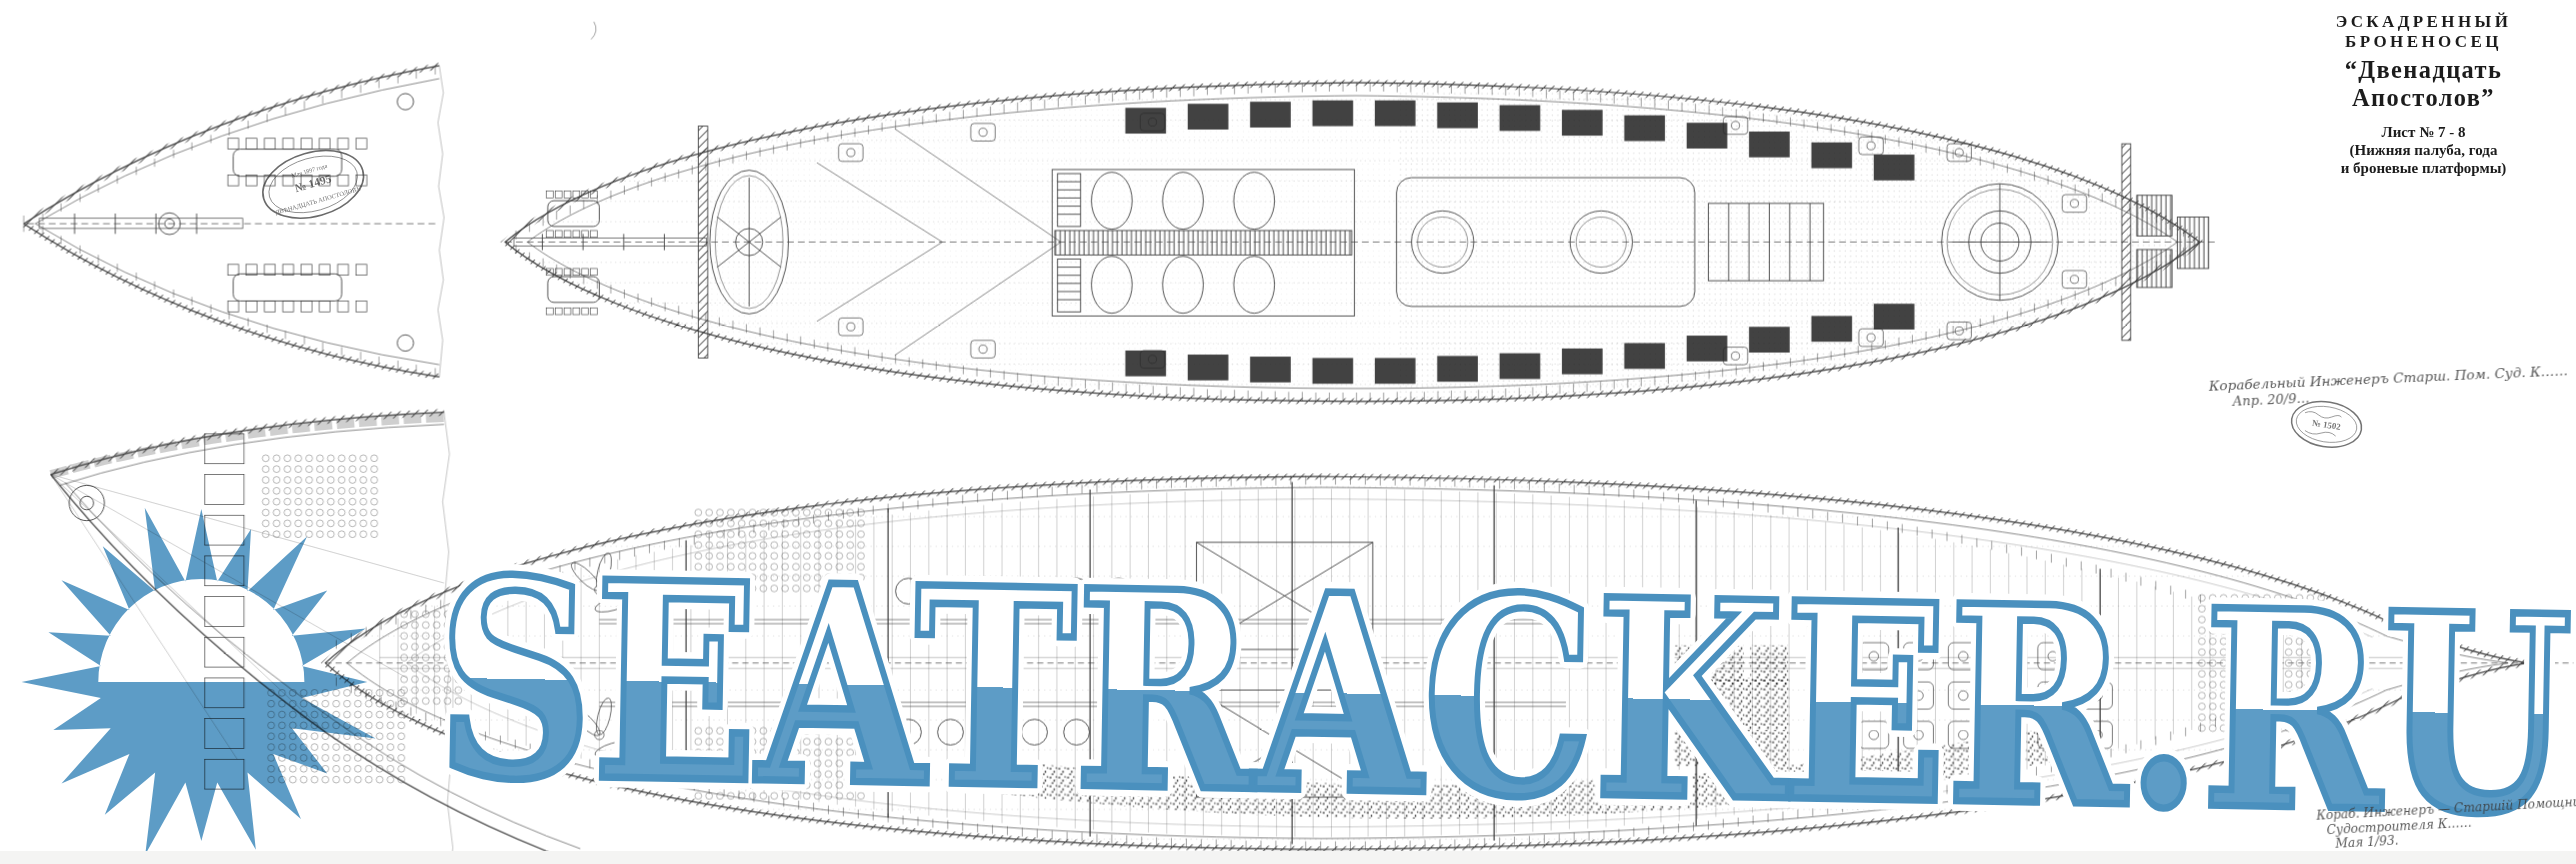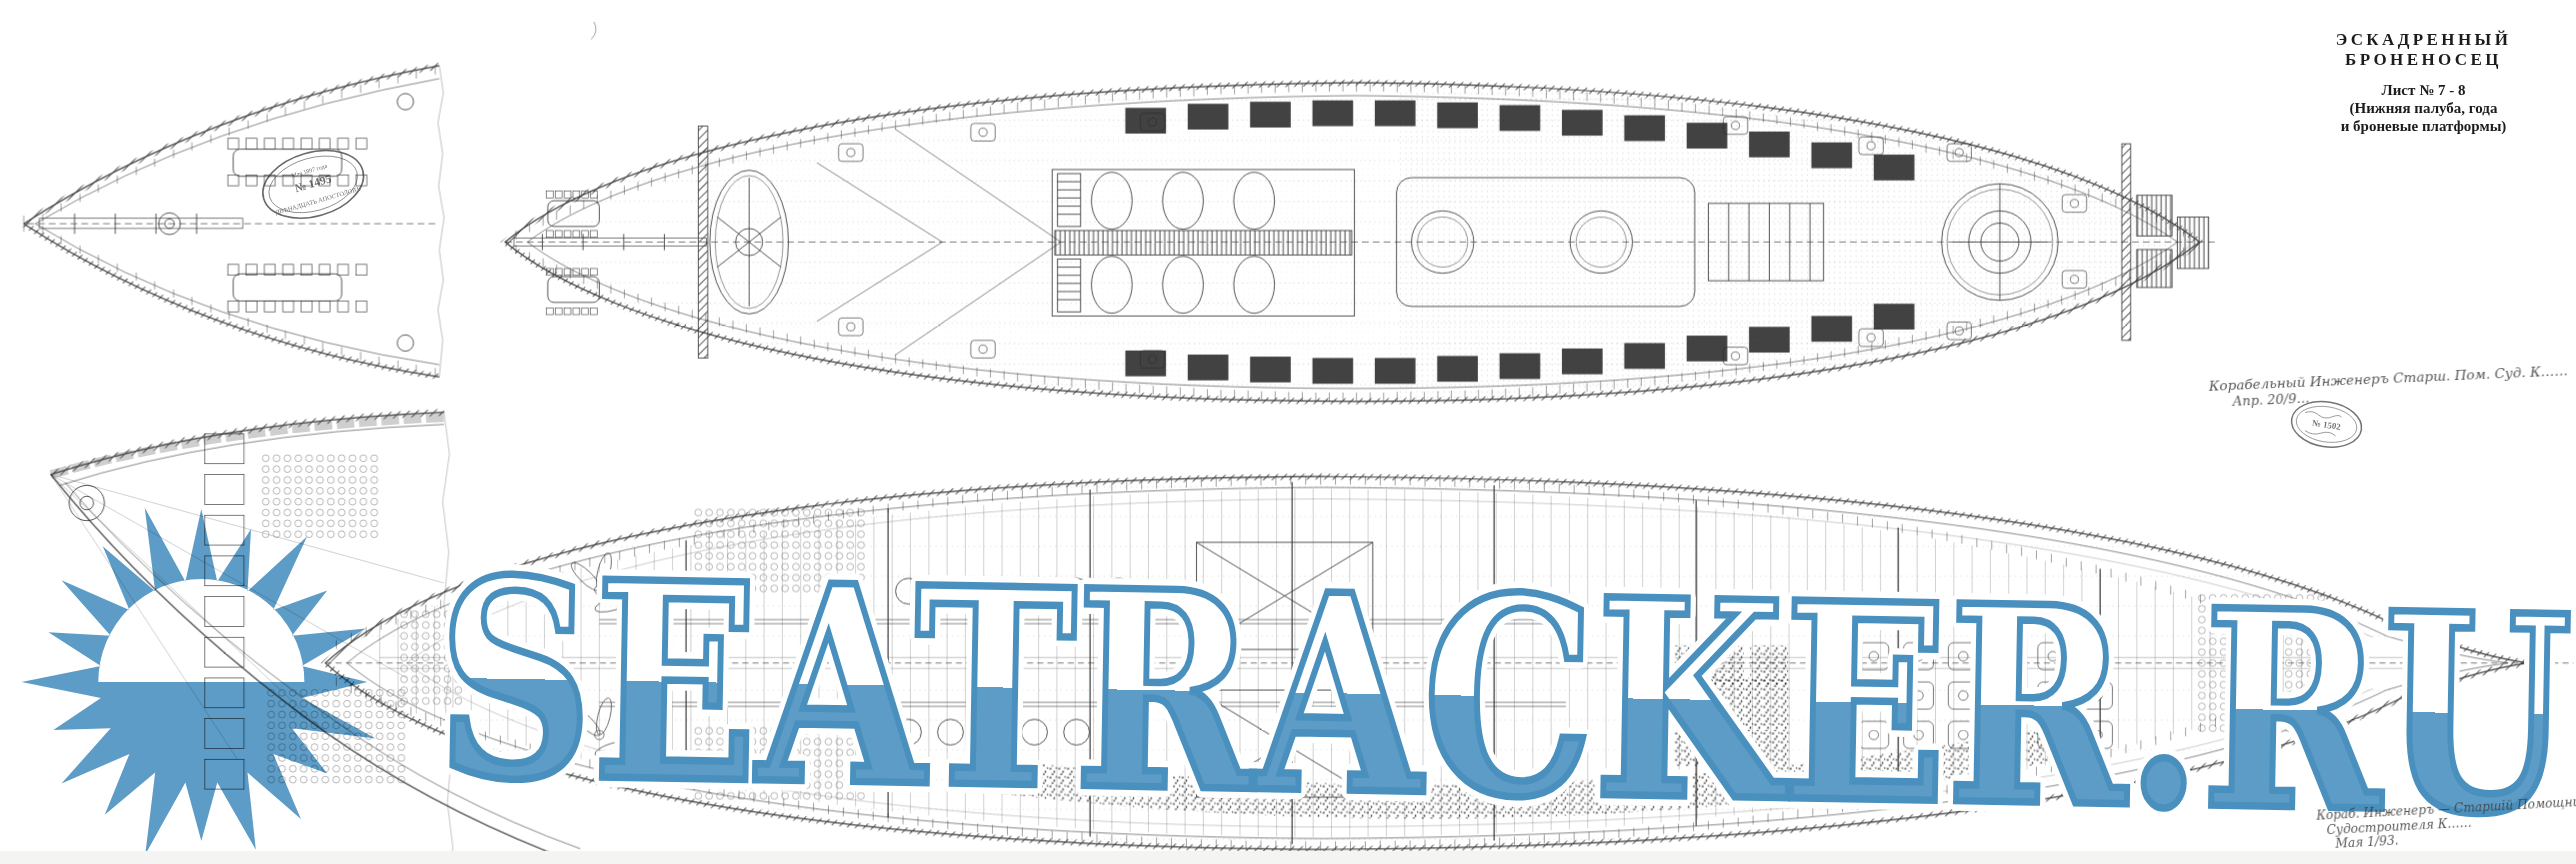--- a/index.html
+++ b/index.html
@@ -1,21 +1,21 @@
 <!DOCTYPE html>
 <html style="font-size:11px"><head>
 <meta charset="utf-8">
 <style>
   html,body{margin:0;padding:0;background:#e8e8e8;}
   .canvas{position:relative;width:2576px;height:865px;background:#fff;overflow:hidden;
           font-family:"Liberation Serif", serif;}
   .layer{position:absolute;left:0;top:0;width:2576px;height:865px;}
   svg{display:block}
   
-  .title-block{position:absolute;left:2271px;top:30px;width:305px;text-align:center;color:#1c1c1c;}
+  .title-block{position:absolute;left:2271px;top:12px;width:305px;text-align:center;color:#1c1c1c;}
   .tb1{font-size:17px;font-weight:bold;letter-spacing:3.4px;}
   .tb2{font-size:24.4px;font-weight:bold;margin-top:4.1px;letter-spacing:1.4px;}
   .tb3{font-size:15px;font-weight:bold;margin-top:12px;}
   .tb4{font-size:15px;font-weight:bold;margin-top:1.4px;}
   .tb5{font-size:15px;font-weight:bold;margin-top:0.7px;}
   
   .sig{position:absolute;color:#3a3a3a;font-family:"DejaVu Serif",serif;font-style:italic;
        white-space:nowrap;opacity:.85;}
   .sig-upper{left:2209px;top:370px;font-size:13.6px;transform:rotate(-2.5deg);}
   .sig-upper .l2{margin-left:23px;margin-top:1.4px;font-size:13px;}
@@ -1074,20 +1074,21 @@
         <stop offset="1" stop-color="#5d9cc6"></stop>
       </linearGradient>
     </defs>
     <path id="star-path" fill-rule="evenodd" fill="#5d9cc6" d="M297.0,751.0L320.5,857.8L370.3,780.5L365.1,872.3L452.9,791.4L403.1,899.9L482.7,871.1L430.7,937.9L539.5,927.2L445.2,982.5L541.8,1006.0L445.2,1029.5L554.1,1089.5L430.7,1074.1L482.7,1140.9L403.1,1112.1L443.9,1208.2L365.1,1139.7L377.4,1253.4L320.5,1154.2L297.0,1240.6L273.5,1154.2L214.3,1260.6L228.9,1139.7L154.6,1202.0L190.9,1112.1L90.7,1155.9L163.3,1074.1L78.7,1076.9L148.8,1029.5L31.8,1006.0L148.8,982.5L71.5,932.7L163.3,937.9L90.7,856.1L190.9,899.9L151.6,805.9L228.9,872.3L213.5,748.9L273.5,857.8Z M145,1006 a152,152 0 0 1 304,0 Z"></path>
     <text id="wm-fill-text" x="645" y="1142" font-family="DejaVu Serif, serif" font-weight="bold" font-size="400" textLength="3148" lengthAdjust="spacingAndGlyphs" transform="rotate(1 645 1000)" fill="url(#wmgrad)">SEATRACKER.RU</text>
     <text id="wm-line-text" x="645" y="1142" font-family="DejaVu Serif, serif" font-weight="bold" font-size="400" textLength="3148" lengthAdjust="spacingAndGlyphs" transform="rotate(1 645 1000)" fill="none" stroke-width="11" stroke="#4a90be">SEATRACKER.RU</text>
   </svg>
 
   <div class="title-block">
     <div class="tb1">ЭСКАДРЕННЫЙ БРОНЕНОСЕЦ</div>
+    <div class="tb2">“Двенадцать Апостолов”</div>
     <div class="tb3">Лист № 7 - 8</div>
     <div class="tb4">(Нижняя палуба, года</div>
     <div class="tb5">и броневые платформы)</div>
   </div>
 
   <div class="sig sig-upper">
     <div>Корабельный Инженеръ Старш. Пом. Суд. К……</div>
     <div class="l2">Апр. 20/9…</div>
   </div>
   <div class="sig sig-lower">

